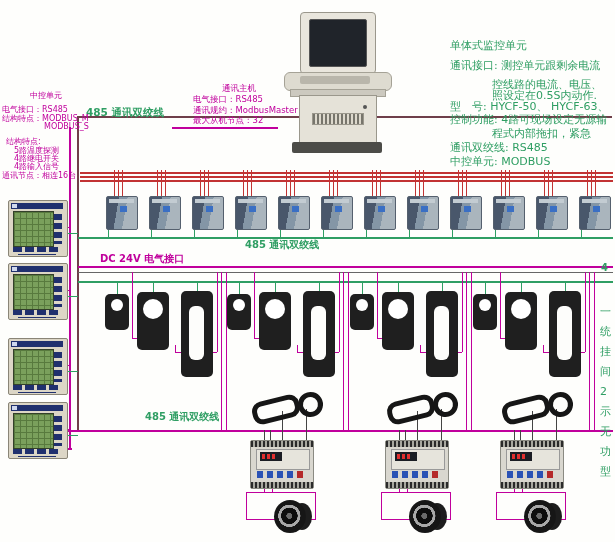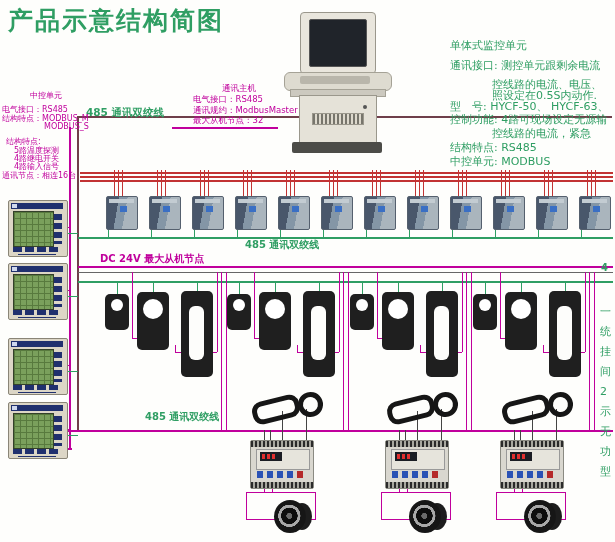--- a/index.html
+++ b/index.html
@@ -71,37 +71,36 @@
   .spk{position:absolute;width:40px;height:34px;z-index:10}
   .spk-back{position:absolute;left:18px;top:3px;width:20px;height:27px;background:#1d1d1d;border-radius:50%}
   .spk-front{position:absolute;left:0;top:0;width:32px;height:33px;border-radius:50%;
              background:radial-gradient(circle at 48% 48%, #6a6a6a 0 12%, #0d0d0d 13% 34%, #a8a8a8 35% 46%, #161616 47% 72%, #3d3d3d 73% 100%)}
 </style>
 </head>
 <body>
 
 <div id="stage">
 
-  <div class="txt green title" style="left:8px;top:8px">产品示意结构简图</div>
 
   <div class="comp">
     <div class="c-mon"></div>
     <div class="c-scr"></div>
     <div class="c-desk"></div>
     <div class="c-kb"></div>
     <div class="c-tray"></div>
     <div class="c-cab"></div>
     <div class="c-grill"></div>
     <div class="c-lock"></div>
     <div class="c-base"></div>
   </div>
 
   <div class="txt green f105" style="left:86px;top:107px">485 通讯双绞线</div>
   <div class="txt green f10" style="left:245px;top:240px">485 通讯双绞线</div>
-  <div class="txt mag f10" style="left:100px;top:254px">DC 24V 最大从机节点</div>
+  <div class="txt mag f10" style="left:100px;top:254px">DC 24V 电气接口</div>
   <div class="txt green f10" style="left:145px;top:412px">485 通讯双绞线</div>
   <div class="txt green f10" style="left:601px;top:263px">4</div>
 
   <div class="txt mag f85" style="left:222px;top:84px">通讯主机</div>
   <div id="hostLines">
       <div class="txt mag f85" style="left: 193px; top: 95px;">电气接口：RS485</div>
       <div class="txt mag f85" style="left: 193px; top: 106px;">通讯规约：ModbusMaster</div>
       <div class="txt mag f85" style="left: 193px; top: 116px;">最大从机节点：32</div>
     </div>
 
@@ -117,22 +116,22 @@
       <div class="txt mag f8" style="left: 2px; top: 172px;">通讯节点：相连16台</div>
     </div>
 
   <div class="txt green f11" style="left:450px;top:40px">单体式监控单元</div>
   <div id="rightLines">
       <div class="txt green f11" style="left: 450px; top: 60px;">通讯接口: 测控单元跟剩余电流</div>
       <div class="txt green f11" style="left: 492px; top: 79px;">控线路的电流、电压、</div>
       <div class="txt green f11" style="left: 492px; top: 90px;">照设定在0.5S内动作.</div>
       <div class="txt green f11" style="left: 450px; top: 101px;">型　号: HYCF-50、 HYCF-63、</div>
       <div class="txt green f11" style="left: 450px; top: 114px;">控制功能: 4路可现场设定无源输</div>
-      <div class="txt green f11" style="left: 492px; top: 128px;">控线路的电流，紧急</div>
-      <div class="txt green f11" style="left: 450px; top: 142px;">结构特点: RS485</div>
+      <div class="txt green f11" style="left: 492px; top: 128px;">程式内部拖扣，紧急</div>
+      <div class="txt green f11" style="left: 450px; top: 142px;">通讯双绞线: RS485</div>
       <div class="txt green f11" style="left: 450px; top: 156px;">中控单元: MODBUS</div>
     </div>
 
   <div id="edgeCol">
       <div class="txt green f11" style="left: 600px; top: 306px;">一</div>
       <div class="txt green f11" style="left: 600px; top: 326px;">统</div>
       <div class="txt green f11" style="left: 600px; top: 346px;">挂</div>
       <div class="txt green f11" style="left: 600px; top: 366px;">间</div>
       <div class="txt green f11" style="left: 600px; top: 386px;">2</div>
       <div class="txt green f11" style="left: 600px; top: 406px;">示</div>

